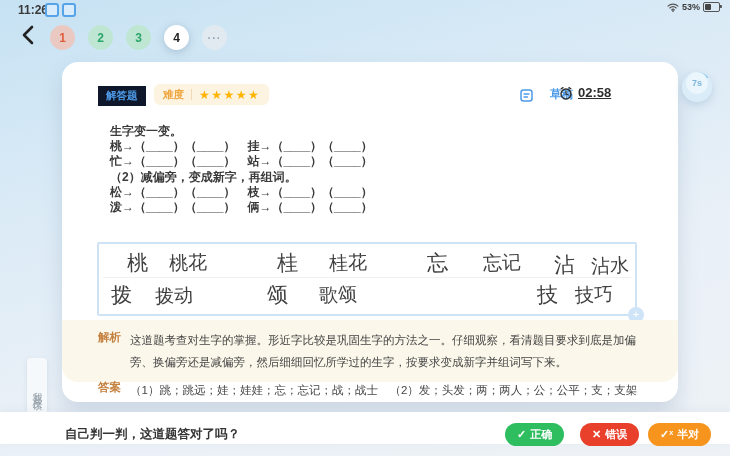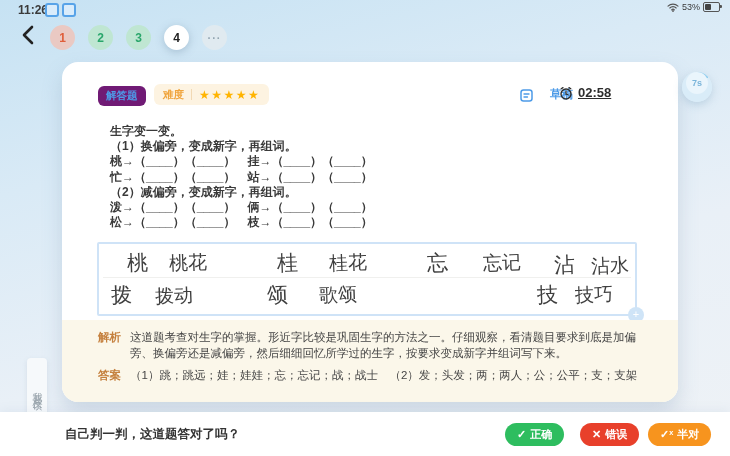--- a/index.html
+++ b/index.html
@@ -5,39 +5,39 @@
   html,body{margin:0;padding:0;}
   body{font-family:"Liberation Sans",sans-serif;}
   .screen{position:relative;width:730px;height:456px;overflow:hidden;
     background:linear-gradient(165deg,#c6e2f3 0%,#d9eaf6 30%,#e9f0f7 62%,#eef2f6 100%);}
   
   .statusbar{position:absolute;left:0;top:0;width:100%;height:16px;}
   .sb-time{position:absolute;left:18px;top:3px;font-size:12px;font-weight:700;color:#3a3a3a;}
   .sb-app{position:absolute;top:3px;width:10px;height:10px;border:2px solid #57a3e8;border-radius:3px;background:#d9ecfb;}
   .sb-app.one{left:45px;} .sb-app.two{left:62px;}
   .sb-right{position:absolute;right:10px;top:2px;display:flex;align-items:center;gap:3px;}
-  .sb-pct{font-size:9px;color:#3a3a3a;font-weight:400;}
+  .sb-pct{font-size:9px;color:#3a3a3a;font-weight:700;}
   .battery{width:15px;height:8px;border:1px solid #555;border-radius:2px;position:relative;}
   .battery::before{content:"";position:absolute;left:1px;top:1px;bottom:1px;width:6px;background:#444;border-radius:1px;}
   .battery::after{content:"";position:absolute;right:-3px;top:2px;width:2px;height:3px;background:#555;border-radius:0 1px 1px 0;}
   
   .back-btn{position:absolute;left:20px;top:24px;width:18px;height:22px;cursor:pointer;}
   .page-circle{position:absolute;top:25px;width:25px;height:25px;border-radius:50%;display:flex;
     align-items:center;justify-content:center;font-size:12px;font-weight:700;cursor:pointer;}
   .state-wrong{background:#eac9c3;color:#df5e3b;}
   .state-right{background:#bfe6d2;color:#2aa66b;}
   .state-active{background:#ffffff;color:#222;box-shadow:0 2px 8px rgba(90,120,150,.35);}
   .more-btn{position:absolute;left:202px;top:25px;width:25px;height:25px;border-radius:50%;
     background:#e0eaf0;color:#93a6b2;display:flex;align-items:center;justify-content:center;
     font-size:11px;font-weight:700;letter-spacing:1px;cursor:pointer;}
   
   .card{position:absolute;left:62px;top:62px;width:616px;height:340px;background:#fff;border-radius:16px;
     box-shadow:0 10px 20px rgba(110,140,170,.25);}
-  .type-badge{position:absolute;left:36px;top:24px;background:#701a75;color:#4d9be8;font-size:10.5px;
-    font-weight:700;padding:3px 8px;border-radius:6px;}
+  .type-badge{position:absolute;left:36px;top:24px;background:#0f172a;color:#4d9be8;font-size:10.5px;
+    font-weight:700;padding:3px 8px;border-radius:0;}
   .diff-badge{position:absolute;left:92px;top:22px;background:#fdf3e1;border-radius:6px;height:21px;
     display:flex;align-items:center;padding:0 9px;gap:7px;}
   .diff-label{font-size:10.5px;font-weight:700;color:#f0a43c;}
   .diff-sep{width:1px;height:11px;background:#f2d9b4;}
   .stars{font-size:12px;color:#ffb400;letter-spacing:1.5px;line-height:1;}
   .draft-btn{position:absolute;left:458px;top:25px;display:flex;align-items:flex-end;gap:17px;cursor:pointer;}
   .draft-label{font-size:11.5px;font-weight:700;color:#4d9be8;}
   .timer{position:absolute;left:497px;top:23px;display:flex;align-items:center;gap:5px;}
   .timer-value{font-size:13px;font-weight:700;color:#2d2d2d;text-decoration:underline;}
   
@@ -46,38 +46,38 @@
   
   .hw-box{position:absolute;left:35px;top:180px;width:536px;height:70px;border:2px solid #cfe3f7;
     border-radius:2px;background:#fff;}
   .hw-mid{position:absolute;left:4px;right:4px;top:33px;height:1px;background:#f0f0ee;}
   .hw-word{position:absolute;font-family:"DejaVu Sans",cursive;color:#3f3f3f;
     transform:rotate(-2deg);white-space:nowrap;}
   .hw-big{font-size:21px;} .hw-sm{font-size:19px;}
   .hw-handle{position:absolute;right:-9px;bottom:-9px;width:16px;height:16px;border-radius:50%;
     background:#cfe4f7;color:#ffffff;font-size:11px;line-height:15px;text-align:center;cursor:pointer;}
   
-  .solution{position:absolute;left:0;top:258px;width:616px;height:82px;background:#fbf7ea;
+  .solution{position:absolute;left:0;top:258px;width:616px;height:62px;background:#fbf7ea;
     border-radius:0 0 16px 16px;padding-top:9px;box-sizing:border-box;}
   .sol-row{display:flex;padding:0 22px 0 36px;margin-bottom:6px;}
   .sol-label{flex:0 0 32px;font-size:11.5px;font-weight:700;color:#c5813f;line-height:16px;}
-  .sol-text{flex:1;font-size:11.5px;color:#454545;line-height:16px;font-weight:500;}
+  .sol-text{flex:1;font-size:11.5px;color:#454545;line-height:22px;font-weight:500;}
   
   .feedback-tab{position:absolute;left:27px;top:358px;width:20px;height:64px;background:#f6f9fb;
     border-radius:4px;box-shadow:0 2px 5px rgba(120,140,160,.18);display:flex;align-items:center;
     justify-content:center;cursor:pointer;}
   .feedback-text{writing-mode:vertical-rl;font-size:10px;color:#9aa5ad;letter-spacing:3px;}
   
   .float-btn{position:absolute;left:682px;top:72px;width:30px;height:30px;border-radius:50%;
     background:conic-gradient(#8fcdef 0 14%,#d9ecf8 14% 100%);display:flex;align-items:flex-start;
     justify-content:center;cursor:pointer;box-shadow:0 3px 8px rgba(120,160,190,.35);}
   .float-inner{width:22px;height:22px;border-radius:50%;background:#eaf5fc;display:flex;
     align-items:center;justify-content:center;font-size:9px;font-weight:700;color:#79b4da;}
   
-  .judge-bar{position:absolute;left:0;top:412px;width:730px;height:44px;background:#fff;
+  .judge-bar{position:absolute;left:0;top:412px;width:730px;height:32px;background:#fff;
     box-shadow:0 -2px 10px rgba(100,130,160,.08);}
   .judge-prompt{position:absolute;left:65px;top:14px;font-size:12.5px;font-weight:600;color:#333;}
   .judge-btn{position:absolute;top:11px;height:23px;border:none;border-radius:12px;color:#fff;
     font-size:11px;font-weight:700;display:flex;align-items:center;justify-content:center;gap:4px;
     padding:0 12px;cursor:pointer;font-family:"Liberation Sans",sans-serif;}
   .btn-correct{left:505px;background:#2ebd5f;}
   .btn-wrong{left:580px;background:#e8402b;}
   .btn-half{left:648px;background:#f7941e;}
   .judge-icon{font-size:11px;line-height:1;}
   svg{display:block;}
@@ -139,26 +139,25 @@
             <line x1="7" y1="8" x2="9" y2="8.8" stroke="#2d2d2d" stroke-width="1.2" stroke-linecap="round"></line>
             <line x1="2.2" y1="2.8" x2="4" y2="1.6" stroke="#2d2d2d" stroke-width="1.3" stroke-linecap="round"></line>
             <line x1="11.8" y1="2.8" x2="10" y2="1.6" stroke="#2d2d2d" stroke-width="1.3" stroke-linecap="round"></line>
           </svg>
       </span>
       <span class="timer-value">02:58</span>
     </div>
 
     <div class="question">
       <div class="q-line">生字变一变。</div>
-      <div class="q-line">（1）换偏旁，变成新字，再组词。</div>
       <div class="q-line">桃→（____）（____）　挂→（____）（____）</div>
       <div class="q-line">忙→（____）（____）　站→（____）（____）</div>
       <div class="q-line">（2）减偏旁，变成新字，再组词。</div>
+      <div class="q-line">松→（____）（____）　枝→（____）（____）</div>
       <div class="q-line">泼→（____）（____）　俩→（____）（____）</div>
-      <div class="q-line">松→（____）（____）　枝→（____）（____）</div>
     </div>
 
     <div class="hw-box">
       <div class="hw-mid"></div>
       <span class="hw-word hw-big" style="left:28px;top:5px">桃</span>
       <span class="hw-word hw-sm" style="left:70px;top:6px">桃花</span>
       <span class="hw-word hw-big" style="left:178px;top:5px">桂</span>
       <span class="hw-word hw-sm" style="left:230px;top:6px">桂花</span>
       <span class="hw-word hw-big" style="left:328px;top:5px">忘</span>
       <span class="hw-word hw-sm" style="left:384px;top:6px">忘记</span>

